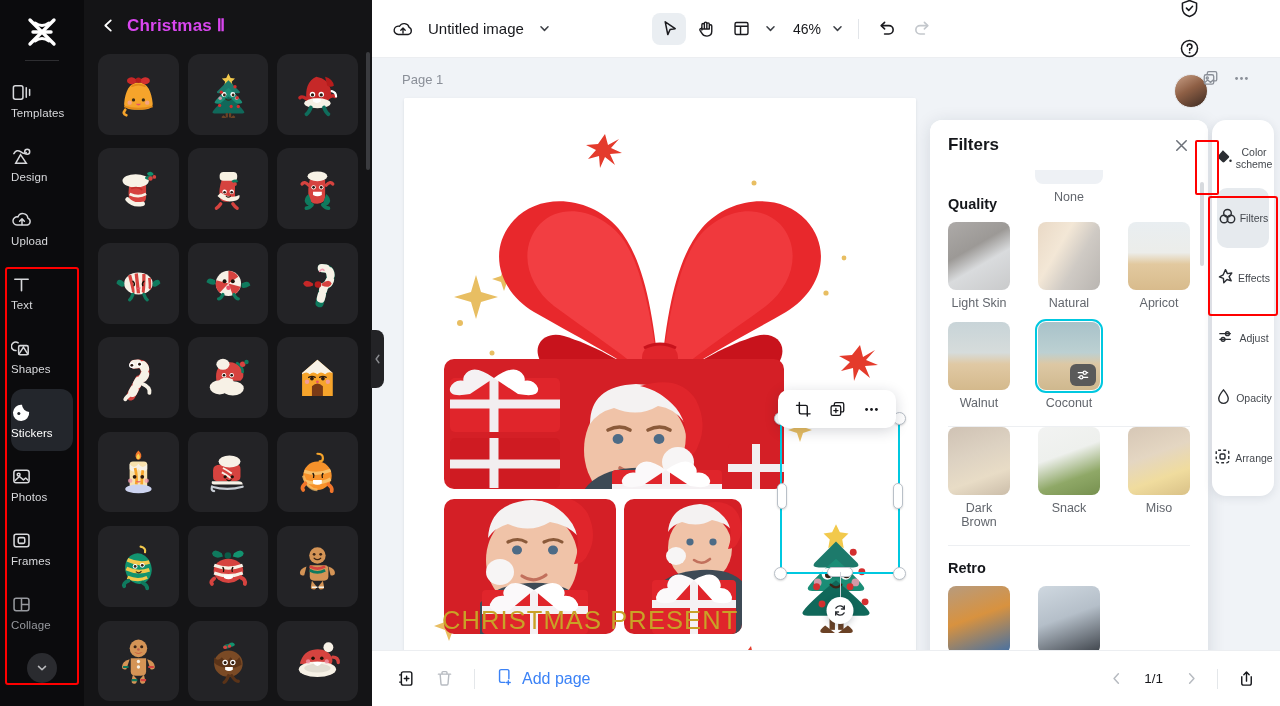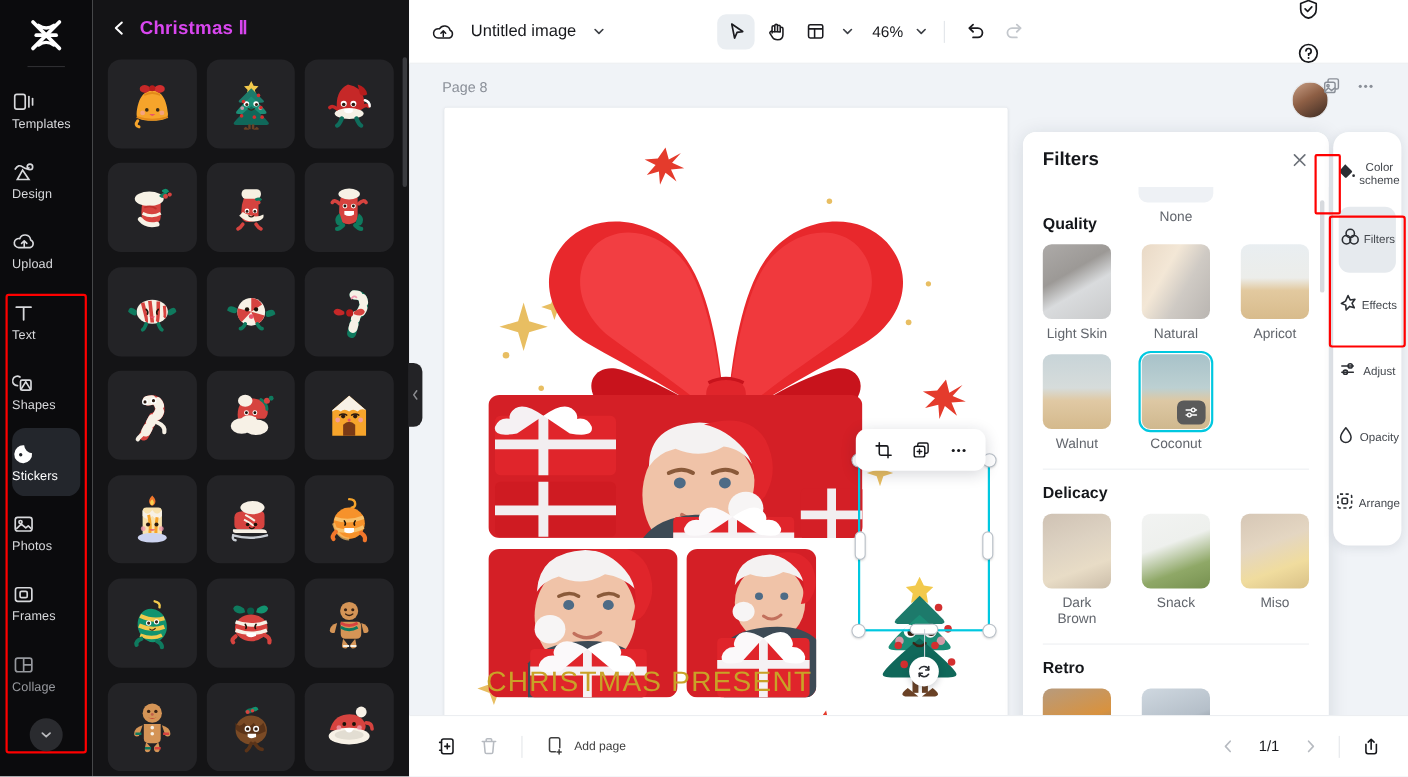--- a/index.html
+++ b/index.html
@@ -221,21 +221,21 @@
   }
 
   
   .bottombar {
     height:56px; background:#fff; border-top:1px solid #eceef1;
     display:flex; align-items:center; padding: 0 18px; gap: 6px;
   }
   .bb-icon{width:32px;height:32px;display:flex;align-items:center;justify-content:center;color:#17181c;cursor:pointer;}
   .bb-icon.dis{color:#b7bbc1;}
   .bb-sep{width:1px;height:20px;background:#e4e7ea;margin:0 8px;}
-  .bb-add{display:flex;align-items:center;gap:8px;cursor:pointer;color:#404040;font-size:11px;padding:0 6px;}
+  .bb-add{display:flex;align-items:center;gap:8px;cursor:pointer;color:#3b82f6;font-size:16px;padding:0 6px;}
   .bb-right{margin-left:auto;display:flex;align-items:center;gap:4px;}
   .bb-page{font-size:13.5px;color:#17181c;padding:0 10px;}
   .bb-nav{width:28px;height:28px;display:flex;align-items:center;justify-content:center;color:#b7bbc1;cursor:pointer;}
 </style>
 </head>
 <body>
 
 <div class="app">
 
   <div class="rail">
@@ -838,21 +838,21 @@
             <circle cx="11" cy="11" r="8.4"></circle>
             <path d="M8.6 8.6 a2.5 2.5 0 1 1 2.6 2.8 v1.4" stroke-linecap="round"></path>
             <circle cx="11.1" cy="15.4" r=".95" fill="currentColor" stroke="none"></circle>
           </svg>
         </div>
         <div class="avatar"></div>
       </div>
     </div>
 
     <div class="canvas-wrap">
-      <div class="page-label">Page 8</div>
+      <div class="page-label">Page 1</div>
       <div class="page-tools">
         <div>
           <svg width="17" height="17" viewBox="0 0 18 18" fill="none" stroke="currentColor" stroke-width="1.4">
             <rect x="2.4" y="5" width="10" height="10" rx="1.8"></rect>
             <path d="M5.6 5 V3.4 a1.6 1.6 0 0 1 1.6-1.6 H14 a1.6 1.6 0 0 1 1.6 1.6 V10 a1.6 1.6 0 0 1 -1.6 1.6 h-1.6"></path>
             <circle cx="5.6" cy="8.4" r="1.1"></circle>
               <path d="M2.6 13.6 L6 10.6 L9 13 L12.4 10.2"></path>
           </svg>
         </div>
         <div>
@@ -1100,21 +1100,20 @@
                       <circle cx="6" cy="10.6" r="1.9" fill="#5a5a5a"></circle>
                   </svg>
                 </span>
               </div>
               <div class="flabel">Coconut</div>
             </div>
             <div></div>
           </div>
 
           <div class="fsep"></div>
-          <div class="fgroup-title">Delicacy</div>
           <div class="fgrid">
             <div class="fitem">
               <div class="fthumb th-darkbrown"></div>
               <div class="flabel">Dark Brown</div>
             </div>
             <div class="fitem">
               <div class="fthumb th-snack"></div>
               <div class="flabel">Snack</div>
             </div>
             <div class="fitem">

